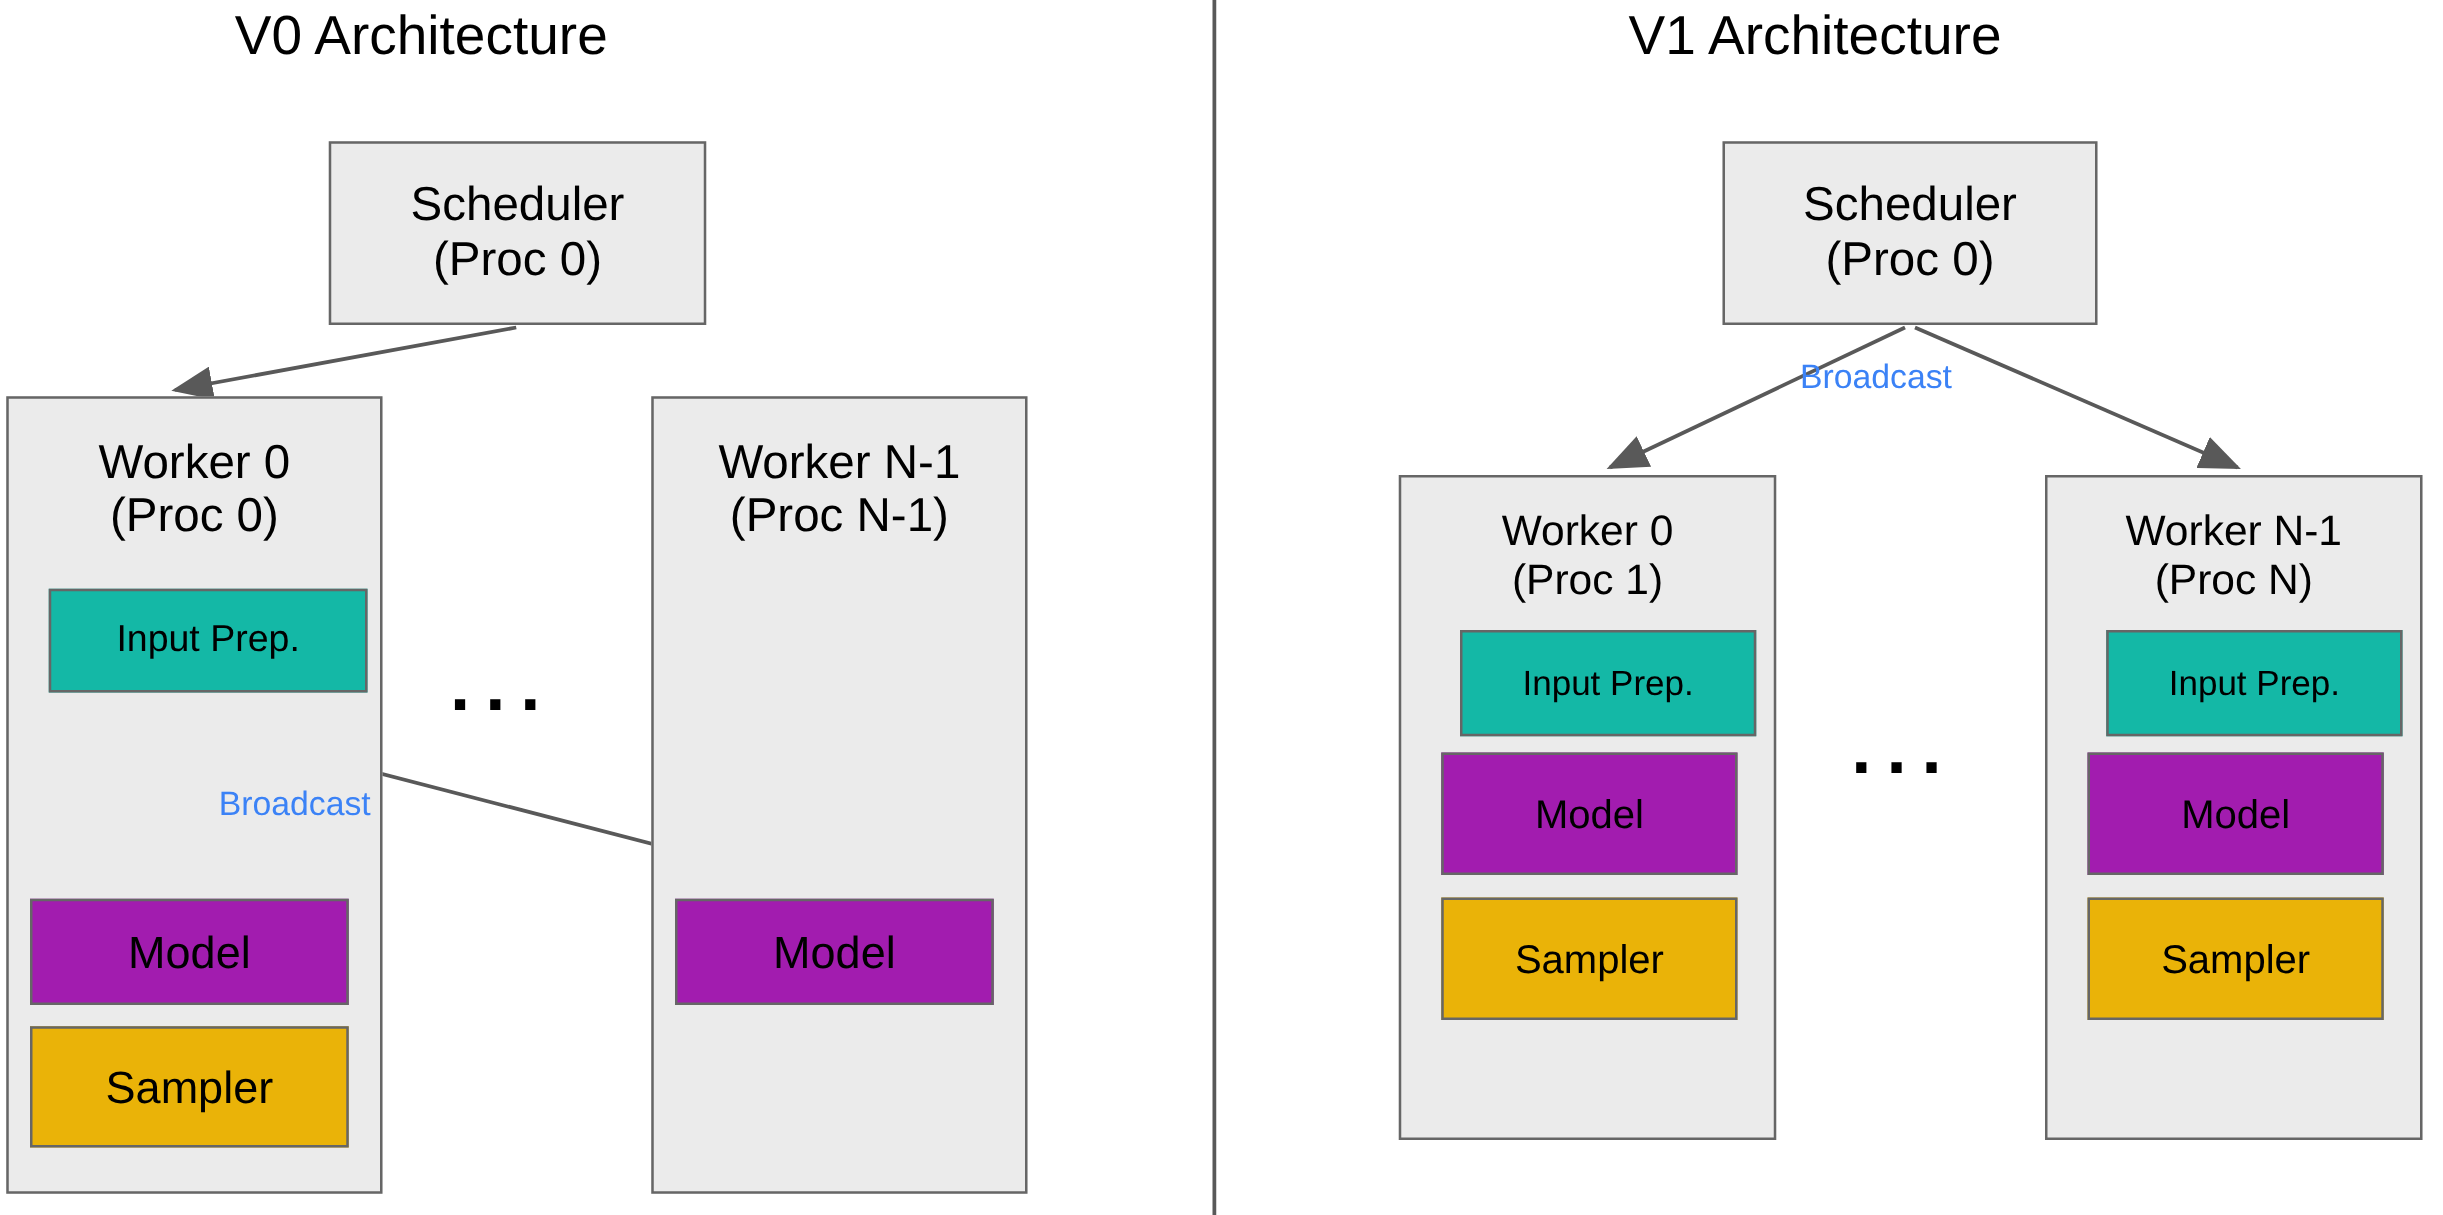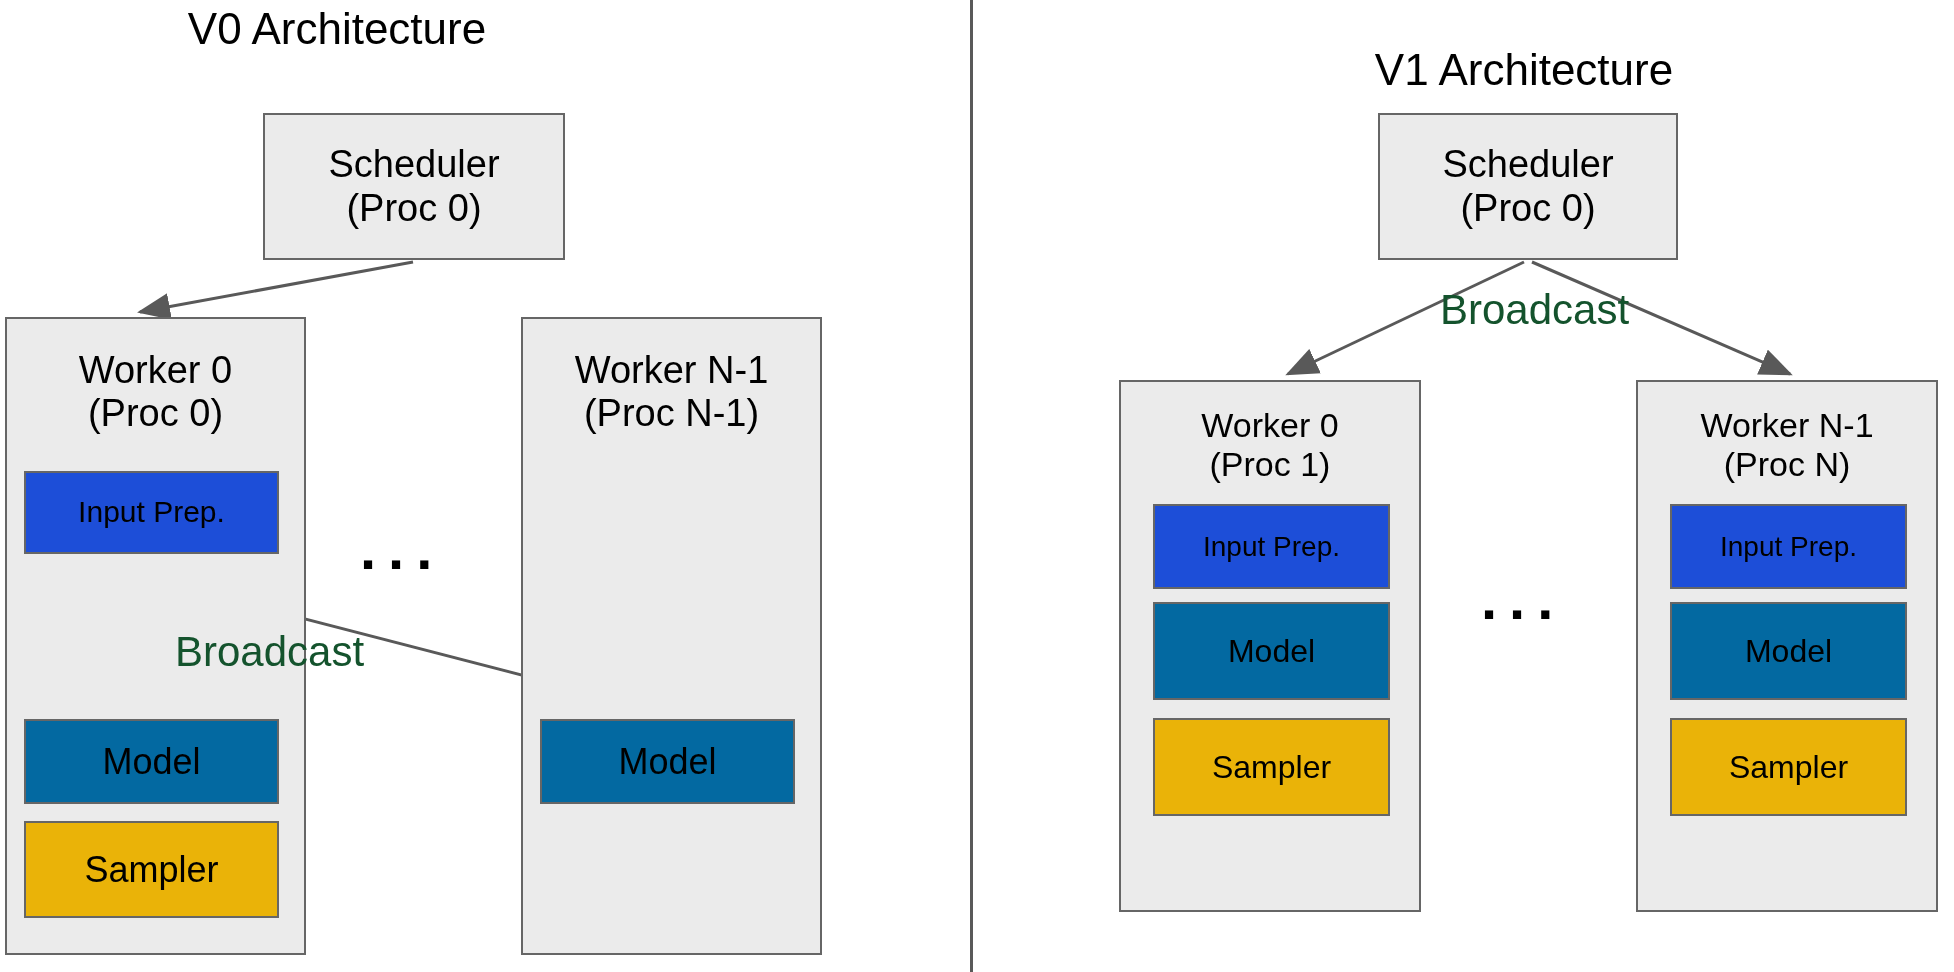--- a/index.html
+++ b/index.html
@@ -32,22 +32,22 @@
     position: absolute;
     box-sizing: border-box;
     border: 2px solid #666666;
     display: flex;
     align-items: center;
     justify-content: center;
     text-align: center;
     line-height: 1.14;
   }
   .node-gray   { background: #ebebeb; }
-  .node-purple { background: #1d4ed8; }
-  .node-yellow { background: #0369a1; }
+  .node-purple { background: #14b8a6; margin-left: 15px; }
+  .node-yellow { background: #a21caf; }
   .node-green  { background: #eab308; }
 
   .container-node {
     position: absolute;
     box-sizing: border-box;
     border: 2px solid #666666;
     background: #ebebeb;
     text-decoration: underline;
   }
   .container-label {
@@ -55,23 +55,23 @@
     left: 0;
     right: 0;
     text-align: center;
     line-height: 1.14;
     white-space: pre-line;
   }
   .node-text { white-space: pre-line; }
 
   .edge-label {
     position: absolute;
-    font-size: 42px;
+    font-size: 27px;
     white-space: nowrap;
-    color: #14532d;
+    color: #3b82f6;
   }
   .ellipsis {
     position: absolute;
     font-size: 58px;
     font-weight: 700;
     letter-spacing: 12px;
     line-height: 1;
     color: #000000;
     white-space: nowrap;
   }
@@ -140,21 +140,21 @@
 
     <div class="node node-yellow" style="left:17px; top:400px; width:255px; height:85px; font-size:36px;">
       <span class="node-text">Model</span>
     </div>
   </div>
 
   <div class="edge-label" style="left:175px; top:628px;">Broadcast</div>
 
   <div class="ellipsis" style="left:360px; top:520px;">...</div>
 
-  <div class="panel-title" style="left:1280px; top:6px; width:488px;margin-top:41px;">V1 Architecture</div>
+  <div class="panel-title" style="left:1208px; top:6px; width:488px;">V1 Architecture</div>
 
   <div class="node node-gray" style="left:1378px; top:113px; width:300px; height:147px; font-size:38px;">
     <span class="node-text">Scheduler
 (Proc 0)</span>
   </div>
 
   <div class="container-node" style="left:1119px; top:380px; width:302px; height:532px;">
     <div class="container-label" style="top:24px; font-size:34px;">Worker 0
 (Proc 1)</div>
 

